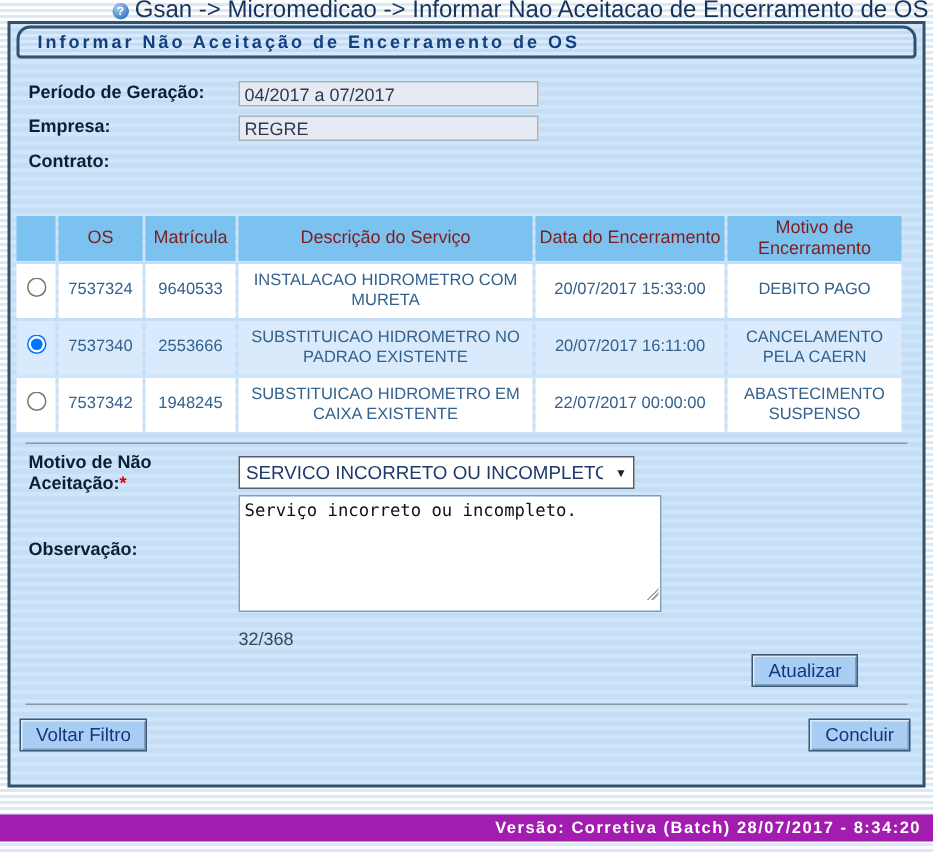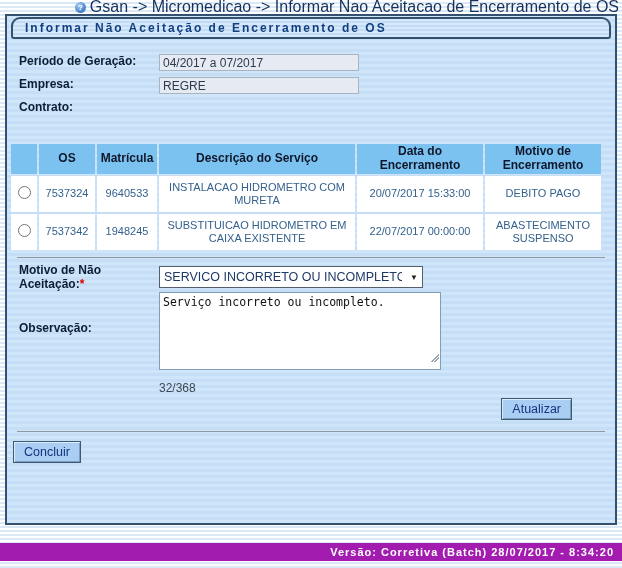--- a/index.html
+++ b/index.html
@@ -52,21 +52,21 @@
 
   
   .table-wrap { margin: 19px 0 0 2px; width: 594px; }
   .table-title {
     height: 17px; background:#5b79d3; color:#0b2d70;
     font-size:12px; font-weight:bold; text-align:center; line-height:17px;
     margin-bottom: 1px;
   }
   table.orders { border-collapse:separate; border-spacing:2px; width:594px; background:transparent; }
   table.orders th {
-    background:#7cc2f1; color:#0f172a; font-size:12px; font-weight:bold;
+    background:#7cc2f1; color:#7f1d1d; font-size:12px; font-weight:normal;
     text-align:center; vertical-align:middle; height:30px; line-height:1.15; padding:1px 2px;
   }
   table.orders td {
     background:#ffffff; color:#35618d; font-size:11px;
     text-align:center; vertical-align:middle; height:36px; line-height:1.2; padding:1px 3px;
   }
   table.orders tr.alt td { background:#d8eafb; }
   col.c-radio{width:26px;} col.c-os{width:56px;} col.c-mat{width:60px;}
   col.c-desc{width:196px;} col.c-data{width:126px;} col.c-mot{width:116px;}
   input[type=radio]{ width:13px; height:13px; }
@@ -172,20 +172,28 @@
         </thead>
         <tbody>
           <tr>
             <td><input type="radio" name="os" style=""></td>
             <td>7537324</td>
             <td>9640533</td>
             <td>INSTALACAO HIDROMETRO COM MURETA</td>
             <td>20/07/2017 15:33:00</td>
             <td>DEBITO PAGO</td>
           </tr>
+          <tr class="alt">
+            <td><input type="radio" name="os" checked="" style=""></td>
+            <td>7537340</td>
+            <td>2553666</td>
+            <td>SUBSTITUICAO HIDROMETRO NO PADRAO EXISTENTE</td>
+            <td>20/07/2017 16:11:00</td>
+            <td>CANCELAMENTO PELA CAERN</td>
+          </tr>
           <tr>
             <td><input type="radio" name="os" style=""></td>
             <td>7537342</td>
             <td>1948245</td>
             <td>SUBSTITUICAO HIDROMETRO EM CAIXA EXISTENTE</td>
             <td>22/07/2017 00:00:00</td>
             <td>ABASTECIMENTO SUSPENSO</td>
           </tr>
         </tbody>
       </table>
@@ -213,20 +221,21 @@
 
     <div class="char-count">32/368</div>
 
     <div class="atualizar-row">
       <button class="btn">Atualizar</button>
     </div>
 
     <hr class="divider2">
 
     <div class="bottom-buttons">
+      <button class="btn">Voltar Filtro</button>
       <button class="btn">Concluir</button>
     </div>
 
   </div>
 
   <div class="footer-bar">
     <span class="footer-text">Versão: Corretiva (Batch) 28/07/2017 - 8:34:20</span>
   </div>
 
 </div>

